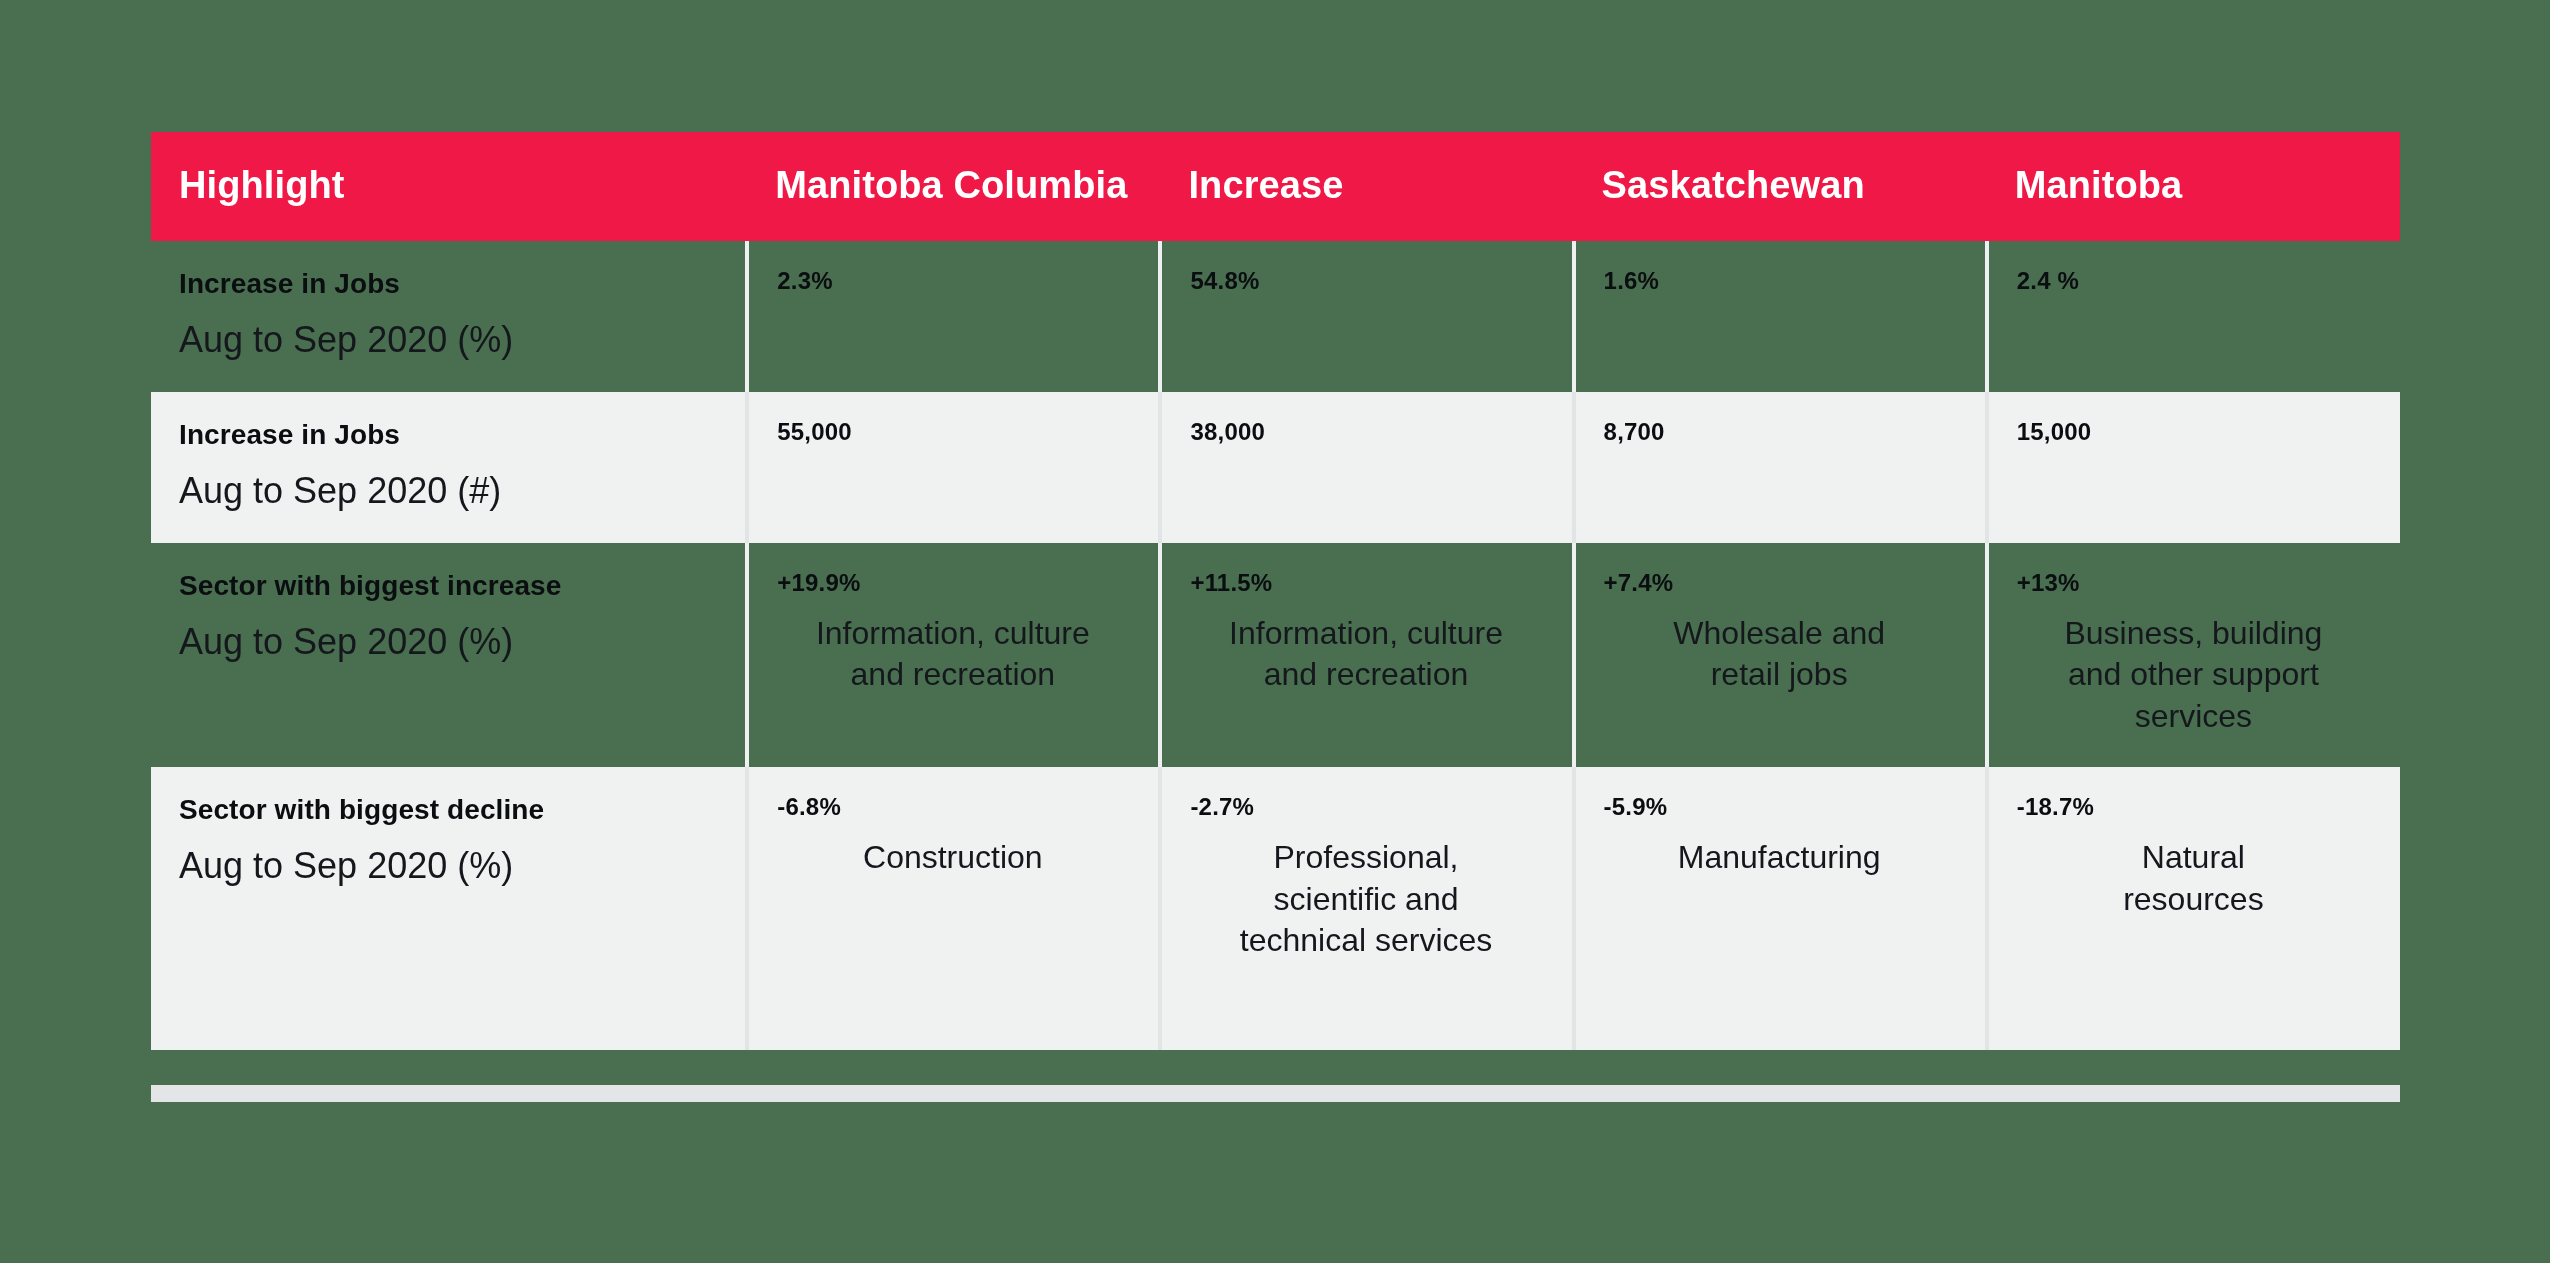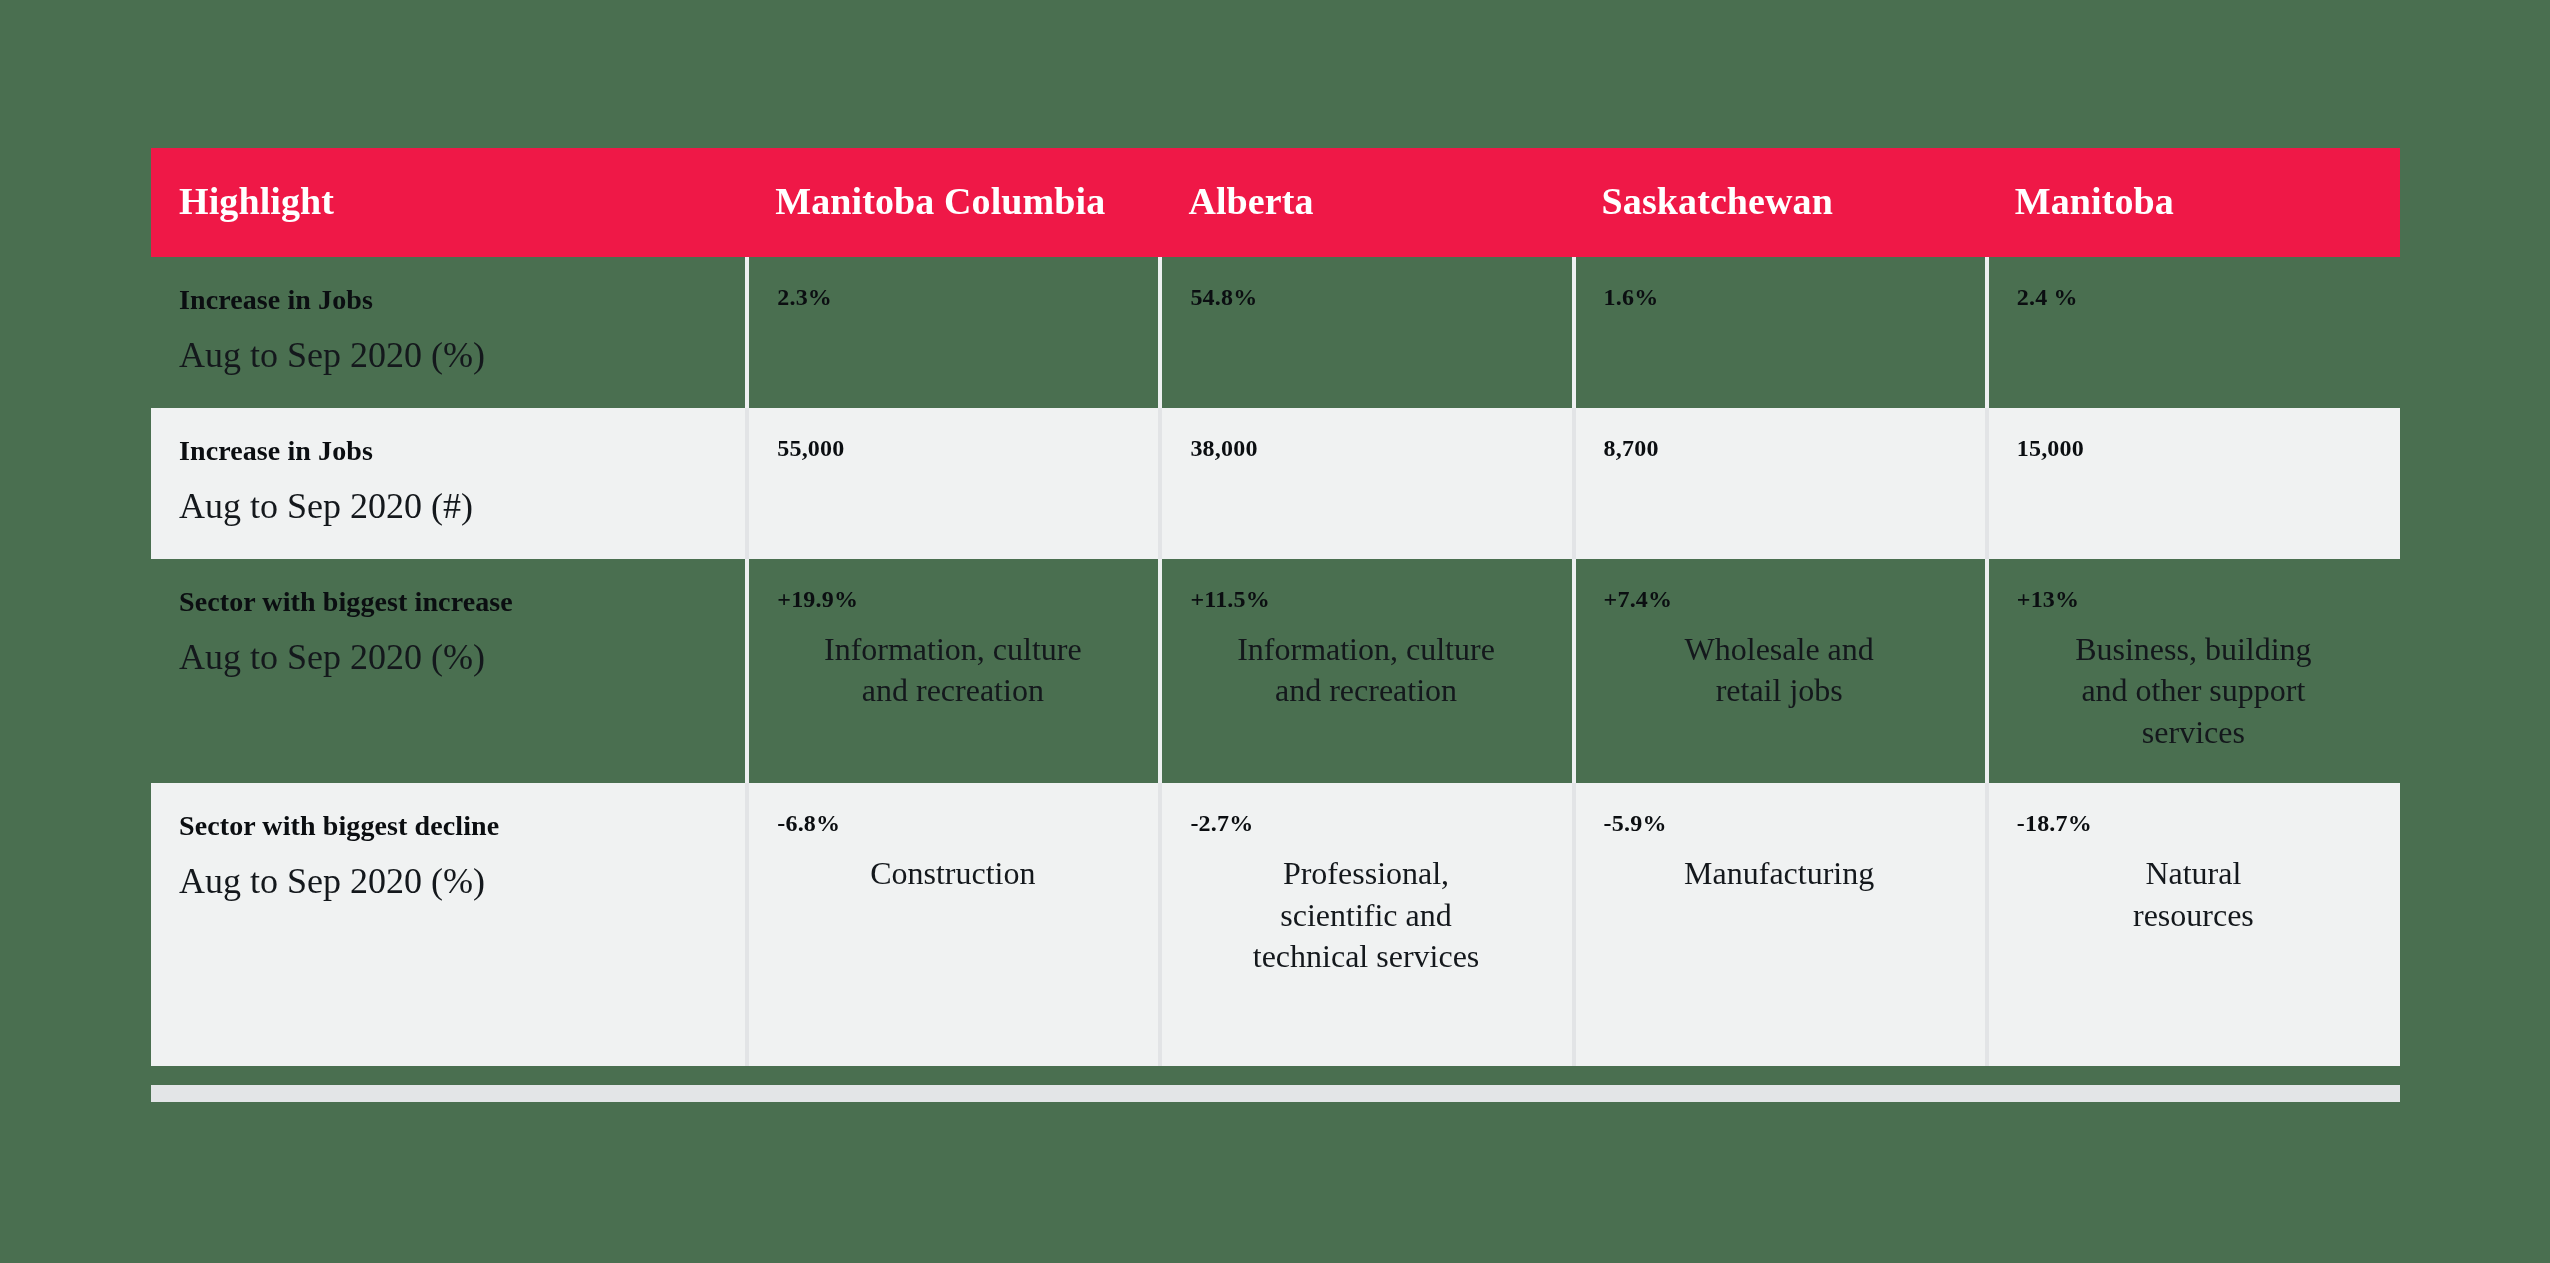--- a/index.html
+++ b/index.html
@@ -18,23 +18,22 @@
 
   .page {
     position: relative;
     width: 2550px;
     height: 1263px;
   }
 
   .table-wrap {
     position: absolute;
     left: 151px;
-    top: 148px;
+    top: 132px;
     width: 2249px;
-    font-family: Liberation Serif, serif;
   }
 
   table.hl-table {
     border-collapse: collapse;
     table-layout: fixed;
     width: 2249px;
   }
 
   
   col.c-label { width: 596px; }
@@ -142,21 +141,21 @@
         <col class="c-label">
         <col class="c-data">
         <col class="c-data">
         <col class="c-data">
         <col class="c-data">
       </colgroup>
       <thead>
         <tr class="header-row">
           <th>Highlight</th>
           <th>Manitoba Columbia</th>
-          <th>Alberta</th>
+          <th>Increase</th>
           <th>Saskatchewan</th>
           <th>Manitoba</th>
         </tr>
       </thead>
       <tbody>
 
         <tr class="row-green r1">
           <td>
             <span class="lbl-strong">Increase in Jobs</span>
             <span class="lbl-sub">Aug to Sep 2020 (%)</span>

